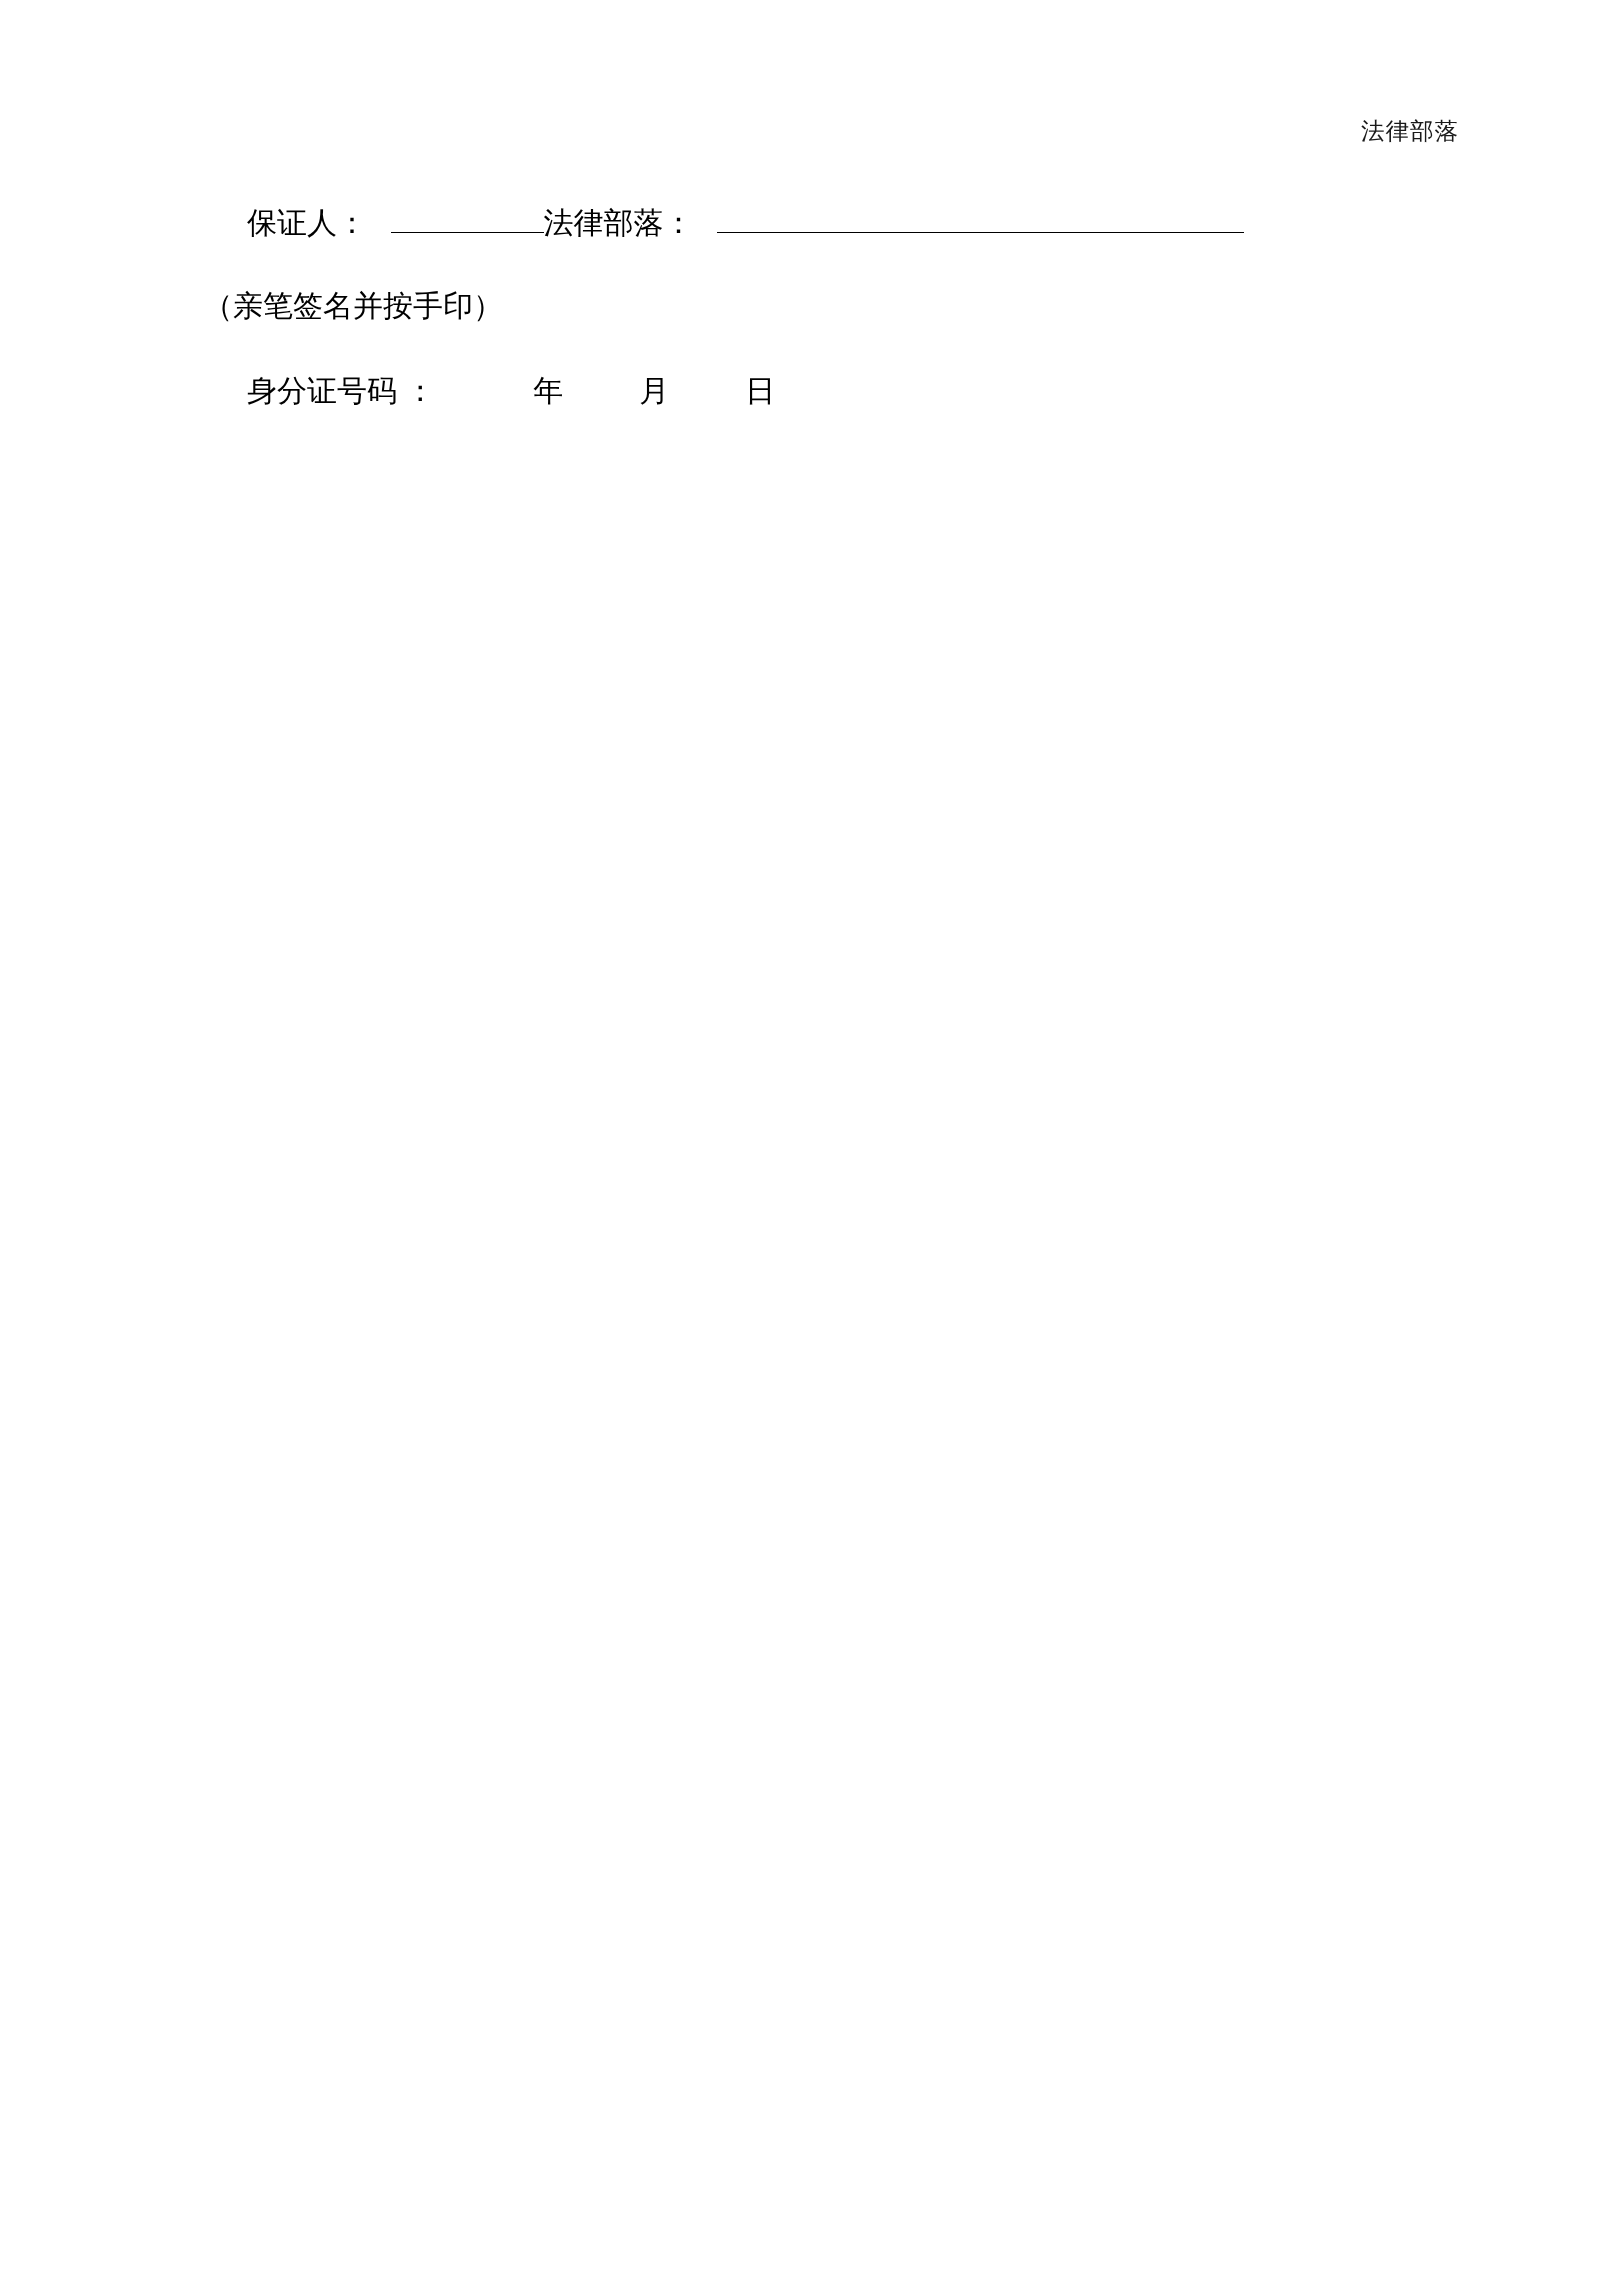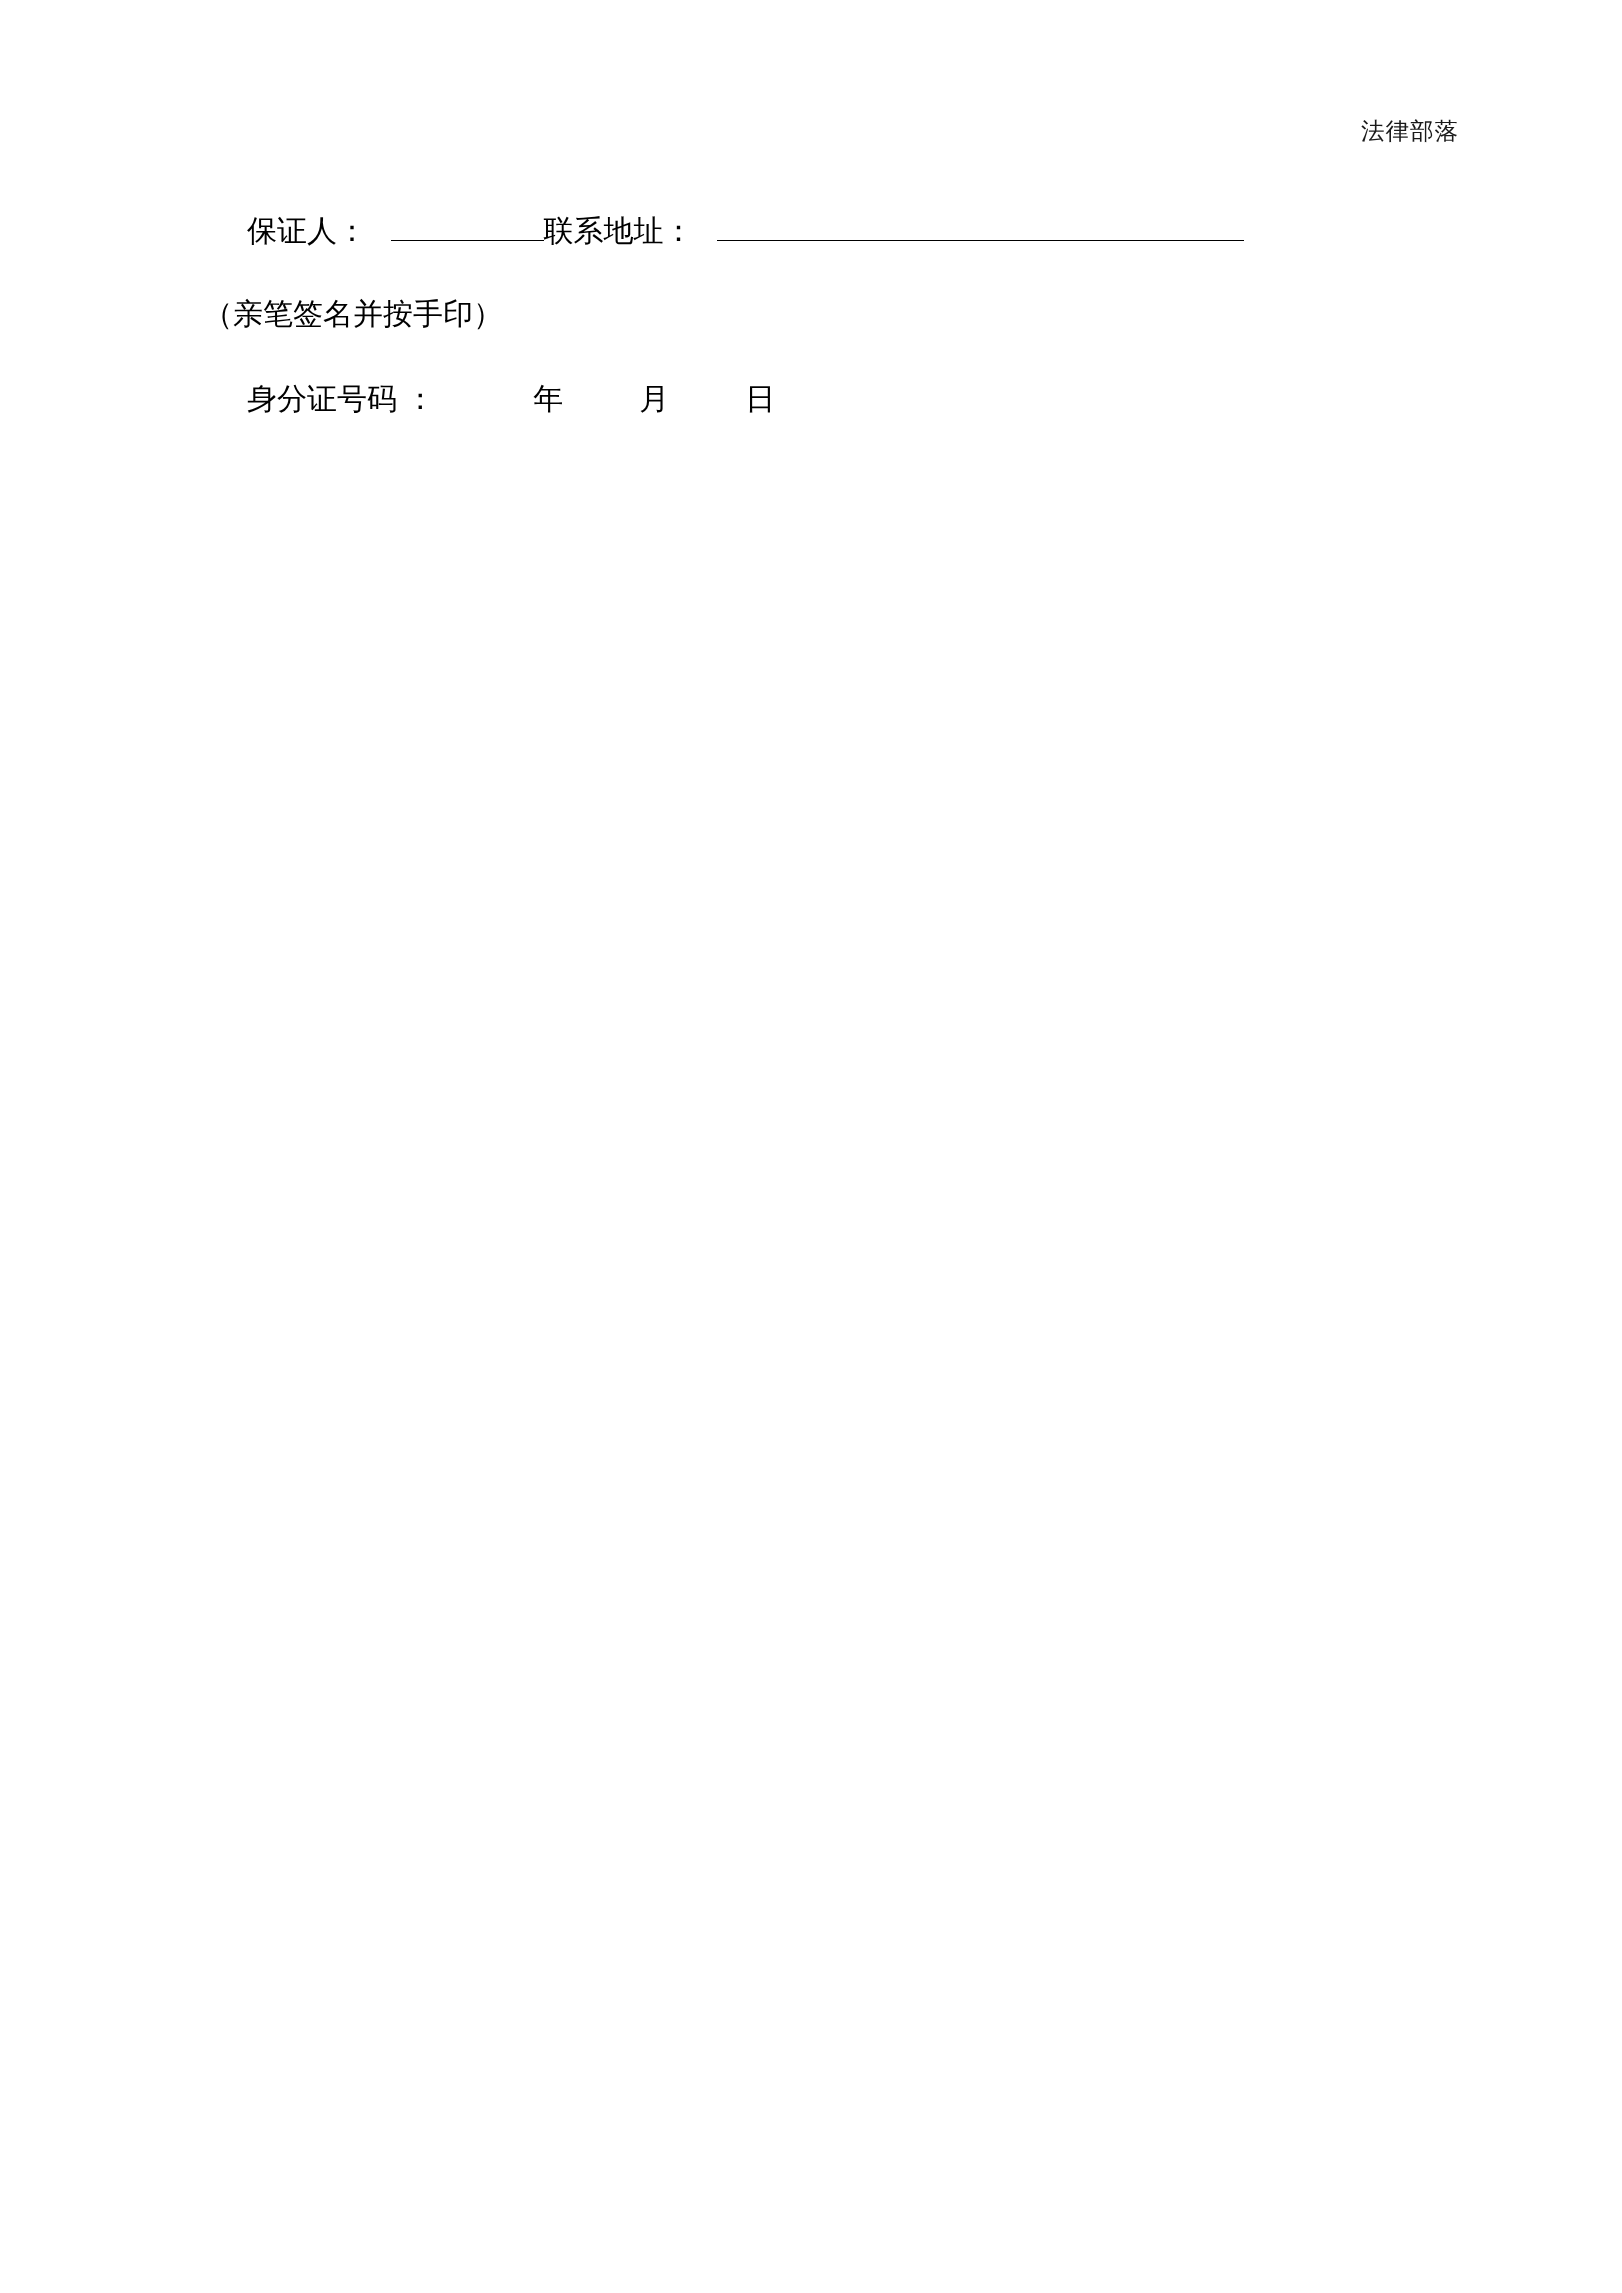--- a/index.html
+++ b/index.html
@@ -44,21 +44,21 @@
 
   .line {
     font-size: 30px;
     line-height: 1.0;
     color: #000000;
     white-space: nowrap;
     display: flex;
     align-items: baseline;
   }
 
-  .line.l1 { margin-top: 8px; }
+  .line.l1 { margin-top: 0px; }
   .line.l2 { margin-top: 53px; margin-left: -44px; }
   .line.l3 { margin-top: 51px; }
   .line.l4 { margin-top: 55px; }
 
   .txt {
     display: inline-block;
   }
 
   
   .blank {
@@ -82,21 +82,21 @@
 <div class="page">
 
   <div class="header-brand">法律部落</div>
 
   <div class="body-block">
 
     <div class="line l1">
       <span class="txt">保证人：</span>
       <span class="gap-sm"></span>
       <span class="blank blank-name"></span>
-      <span class="txt">联系地址：</span>
+      <span class="txt">法律部落：</span>
       <span class="gap-sm"></span>
       <span class="blank blank-id"></span>
     </div>
 
     <div class="line l2">
       <span class="txt">（亲笔签名并按手印）</span>
     </div>
 
 
     <div class="line l4">

